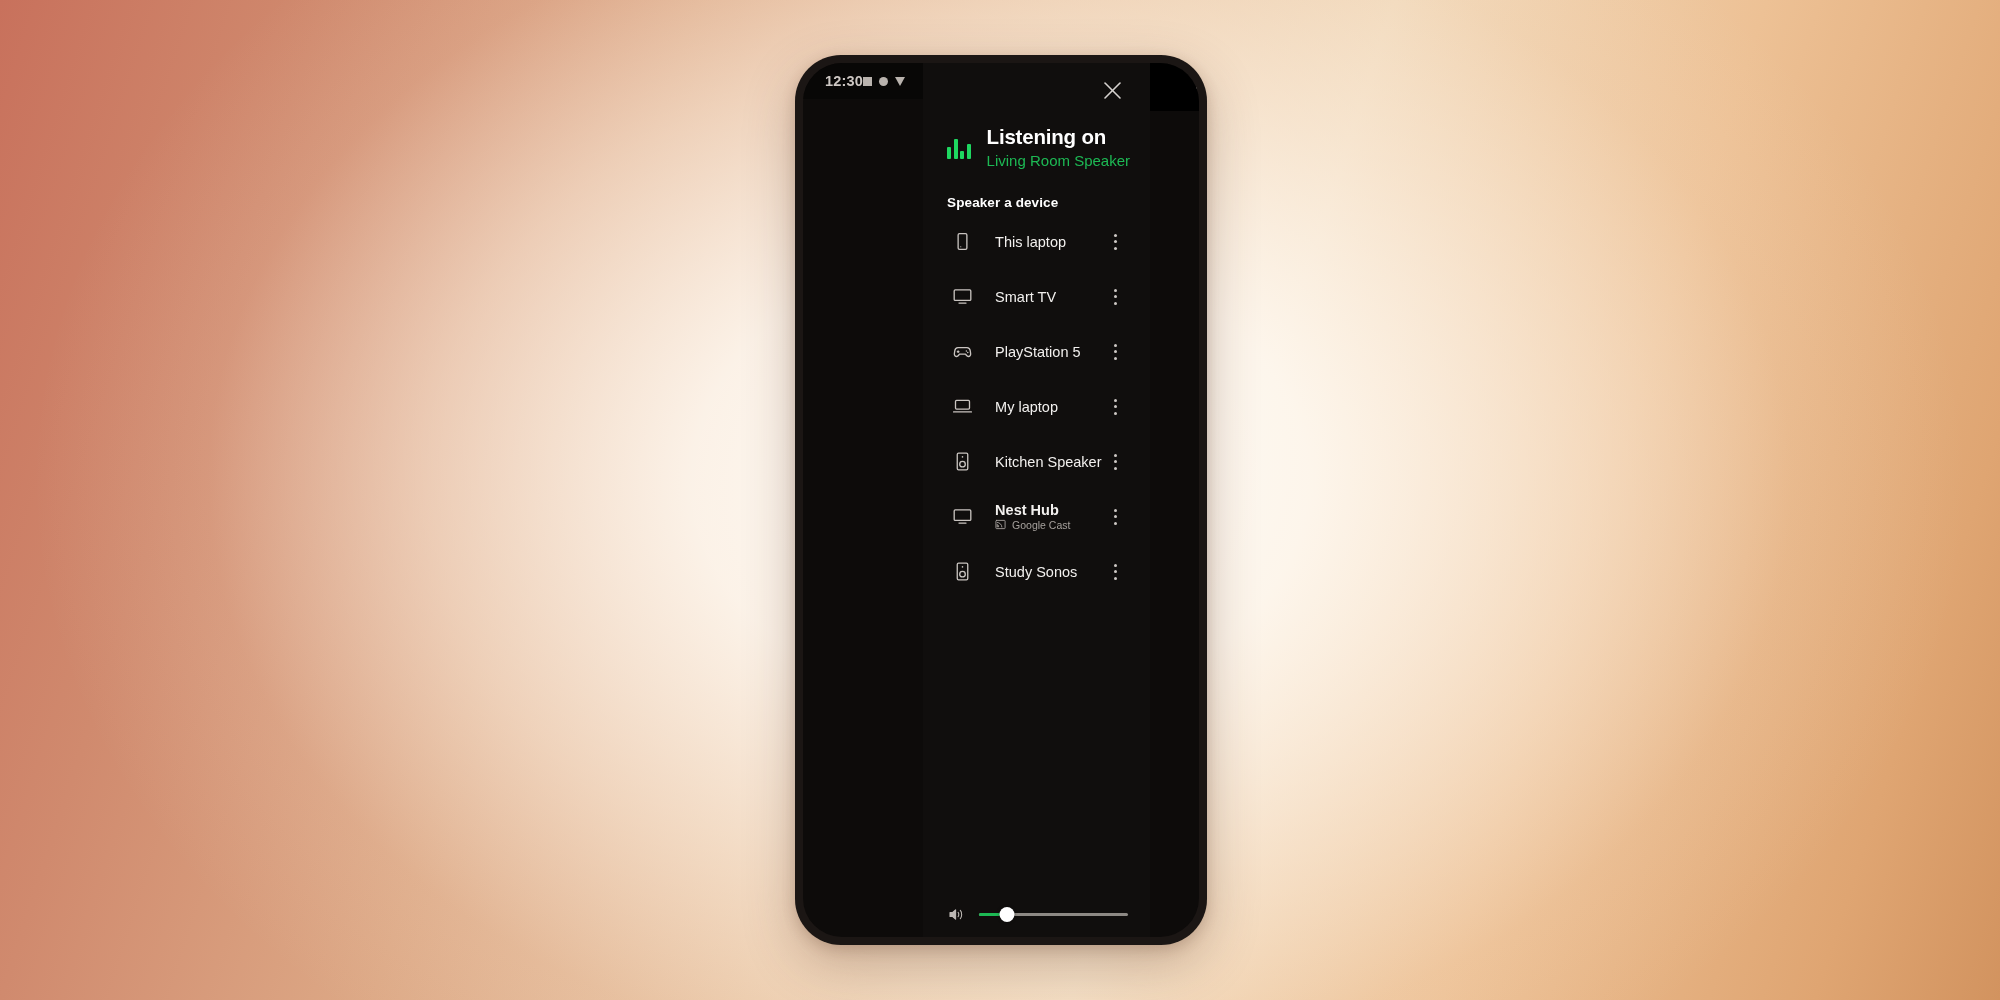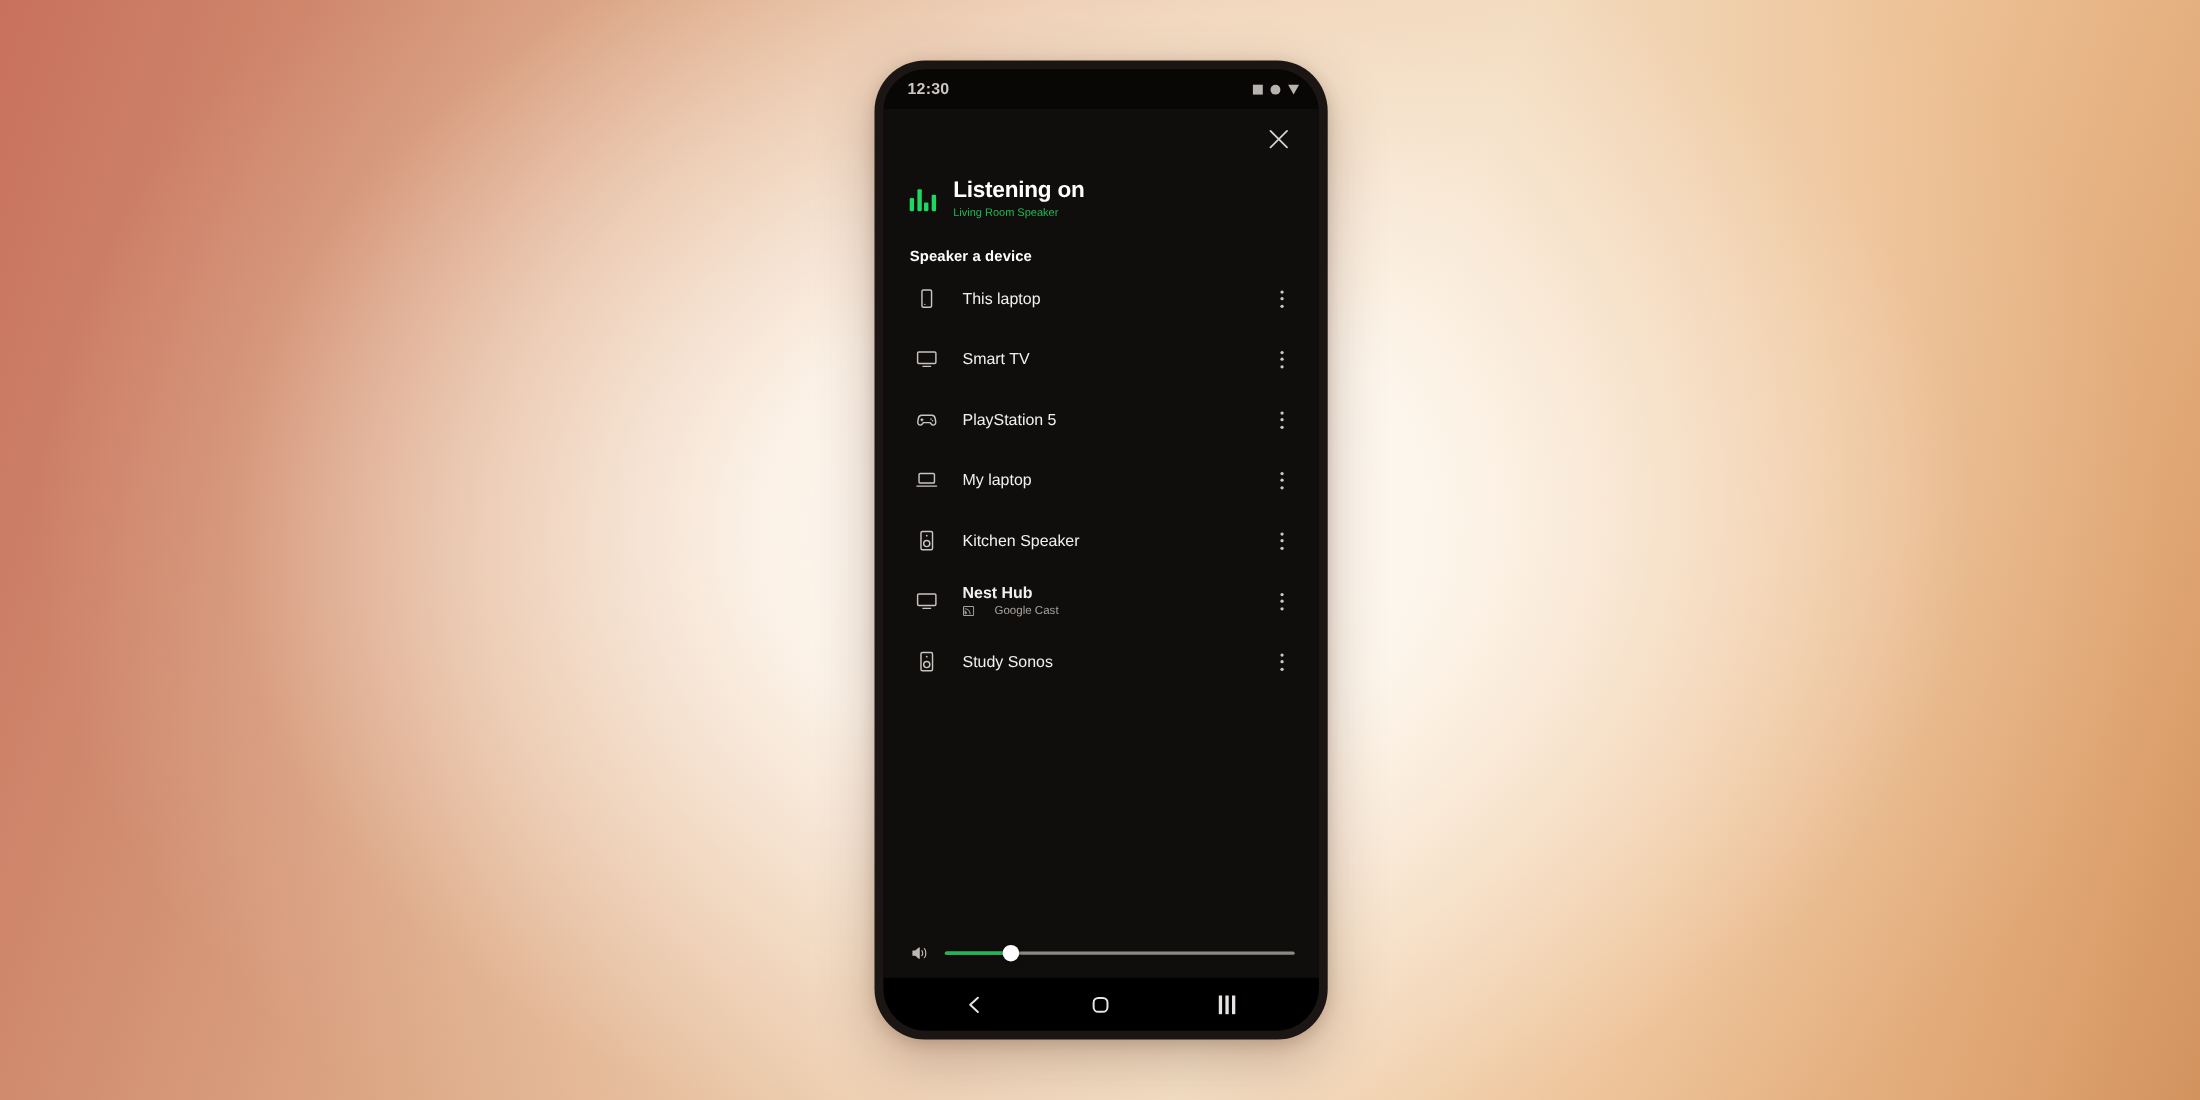--- a/index.html
+++ b/index.html
@@ -48,21 +48,20 @@
   }
 
   #phone-screen {
     position: relative;
     width: 100%;
     height: 100%;
     background: #0d0b0a;
     border-radius: 39px;
     overflow: hidden;
     display: flex;
-    flex-direction: column;
   }
 
   
   #status-bar {
     height: 36px;
     flex: 0 0 36px;
     background: #080706;
     display: flex;
     align-items: center;
     justify-content: space-between;
@@ -101,21 +100,21 @@
   #listening-header {
     display: flex;
     align-items: center;
     gap: 16px;
     padding: 8px 0 4px 8px;
   }
   #eq-icon { display: flex; align-items: flex-end; gap: 2.5px; height: 24px; }
   .eq-bar { width: 4px; background: #1ed760; border-radius: 1px; }
   #header-text { display: flex; flex-direction: column; gap: 3px; }
   #listening-title { color: #ffffff; font-size: 20.5px; font-weight: 700; letter-spacing: -.2px; }
-  #listening-device { color: #1db954; font-size: 10px; font-weight: 400; }
+  #listening-device { color: #1db954; font-size: 15px; font-weight: 400; }
 
   
   #select-label {
     color: #ffffff;
     font-size: 13.5px;
     font-weight: 700;
     padding: 22px 0 4px 8px;
     letter-spacing: .1px;
   }
 
@@ -141,21 +140,21 @@
     flex: 1 1 auto;
     display: flex;
     flex-direction: column;
     justify-content: center;
     gap: 1px;
     padding-left: 18px;
     min-width: 0;
   }
   .device-name { color: #f2f0ee; font-size: 14.5px; font-weight: 400; white-space: nowrap; }
   .device-row.has-sub .device-name { font-weight: 700; font-size: 14.5px; }
-  .device-sub { display: flex; align-items: flex-end; gap: 18px; color: #a5a09c; font-size: 10.5px; }
+  .device-sub { display: flex; align-items: flex-start; gap: 6px; color: #a5a09c; font-size: 10.5px; }
   .more-btn {
     width: 28px; flex: 0 0 28px;
     display: flex; flex-direction: column; align-items: center; justify-content: center;
     gap: 3.5px; cursor: pointer;
   }
   .more-dot { width: 3px; height: 3px; border-radius: 50%; background: #cdc8c4; }
 
   
   #volume-row {
     display: flex;

